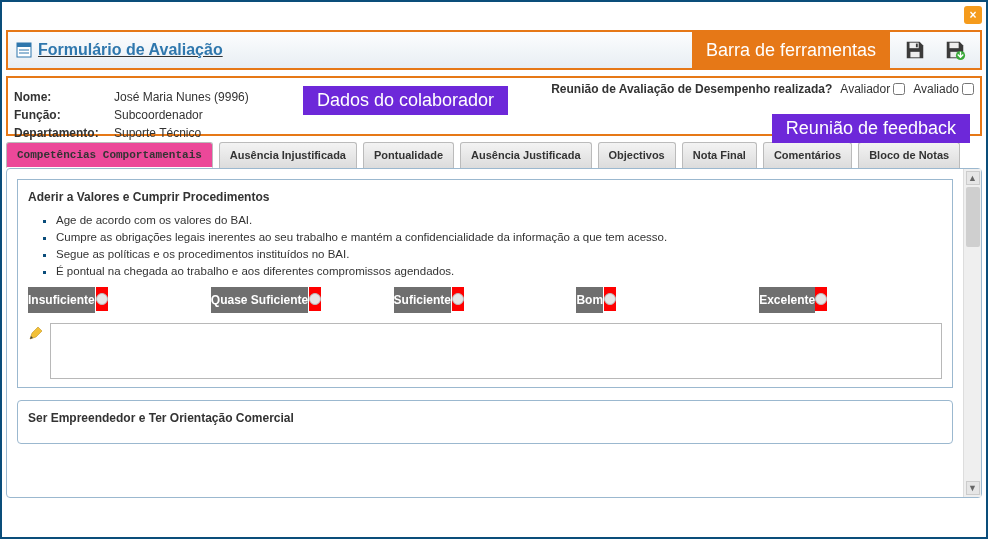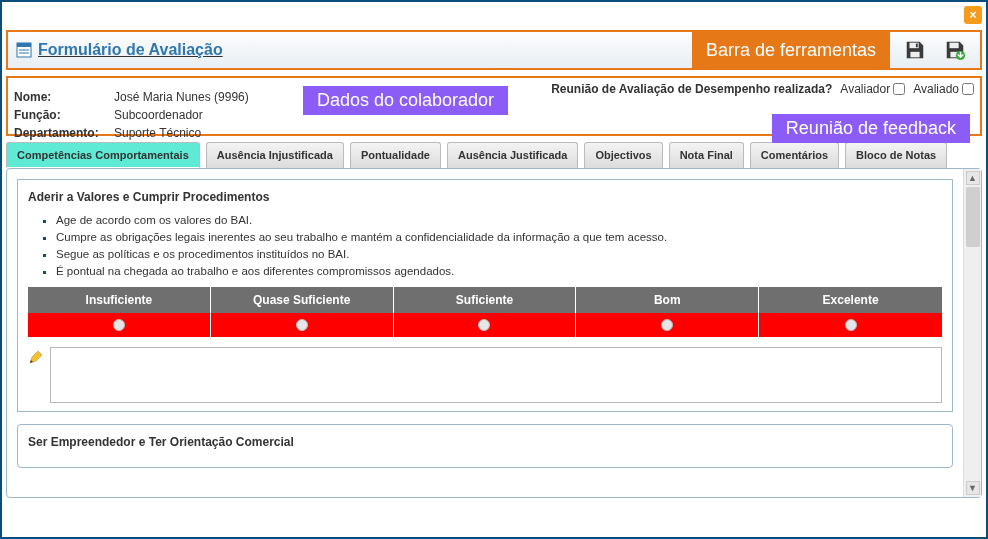--- a/index.html
+++ b/index.html
@@ -68,21 +68,21 @@
     .meeting-area {
       position:absolute; right:6px; top:4px;
       display:flex; gap:8px;
     }
     .meeting-area .q { font-weight:bold; }
     .meeting-area label { display:flex; align-items:center; gap:3px; font-weight:normal; }
     .meeting-area input[type=checkbox] { width:12px; height:12px; accent-color:#888; }
 
     .annot-callout {
       position:absolute;
-      background:#8b5cf6; color:#fff;
+      background:#6d28d9; color:#fff;
       font-size:18px;
       padding: 4px 14px;
     }
     .annot-colab { left: 295px; top: 8px; }
     .annot-feedback { right: 10px; top: 36px; }
 
     .tabs-row {
       margin: 6px 4px 0 4px;
       display:flex; gap:6px;
     }
@@ -91,22 +91,23 @@
       border: 1px solid #bbb;
       border-bottom: none;
       border-radius: 3px 3px 0 0;
       padding: 6px 10px;
       font-weight: bold;
       font-size: 11px;
       cursor: pointer;
       color:#333;
     }
     .tab.active {
-      background: #5eead4;
+      background: #ec4899;
       border-bottom: 1px solid #fff;
+      font-family: Liberation Mono, monospace;
     }
 
     .content-area {
       margin: 0 4px 4px 4px;
       border: 1px solid #9bb8cf;
       border-radius: 4px;
       height: 330px;
       display:flex;
     }
     .content-scroll {
@@ -133,21 +134,21 @@
       border-radius:0;
       padding: 10px 10px 8px 10px;
       margin-bottom: 12px;
     }
     .comp-title { font-weight:bold; margin-bottom:10px; }
     .comp-list { list-style: square; padding-left: 28px; }
     .comp-list li { margin: 5px 0; color:#333; font-size:11.5px; }
     .comp-list li::marker { color:#0a4d7a; }
 
     .rating-table { margin-top: 10px; display:flex; }
-    .rating-col { flex:1; display:flex; flex-direction:column; }
+    .rating-col { flex:1; display:flex; flex-direction:row; }
     .rating-head {
       background:#6f6f6f; color:#fff; text-align:center; font-weight:bold;
       padding:6px 0; border-right:1px solid #fff;
     }
     .rating-col:last-child .rating-head { border-right:none; }
     .rating-cell {
       background:#ff0000; height:24px;
       display:flex; align-items:center; justify-content:center;
       border-right:1px solid #fff;
     }

